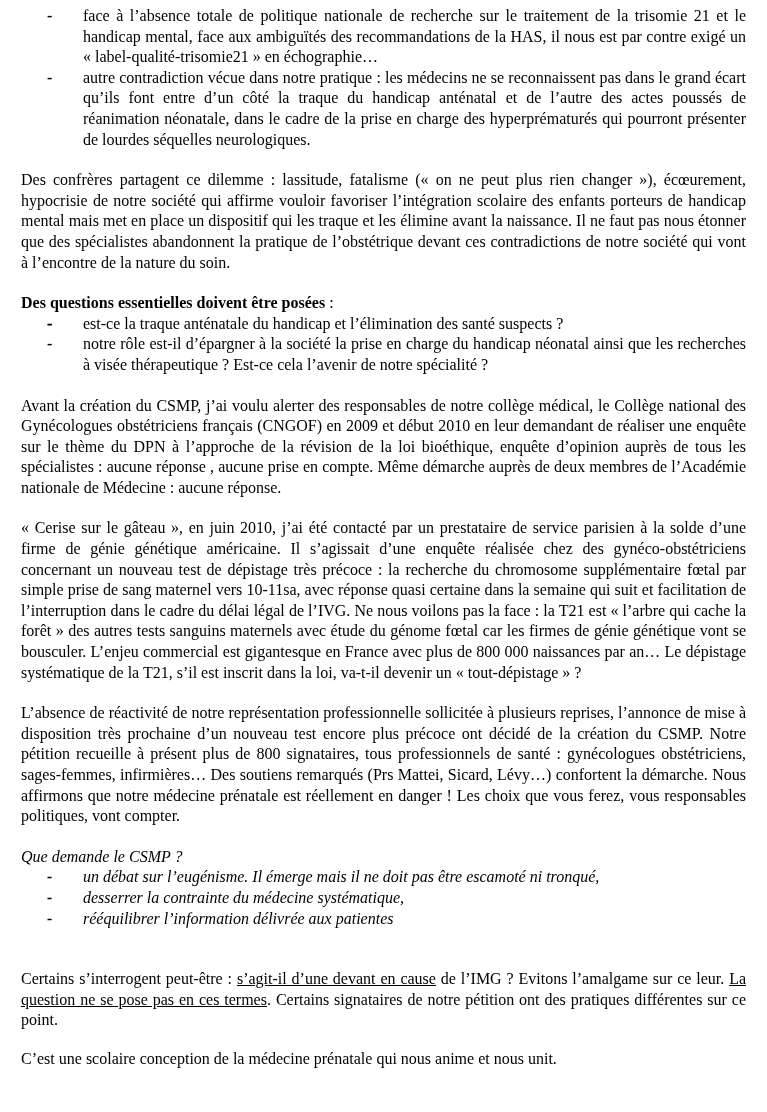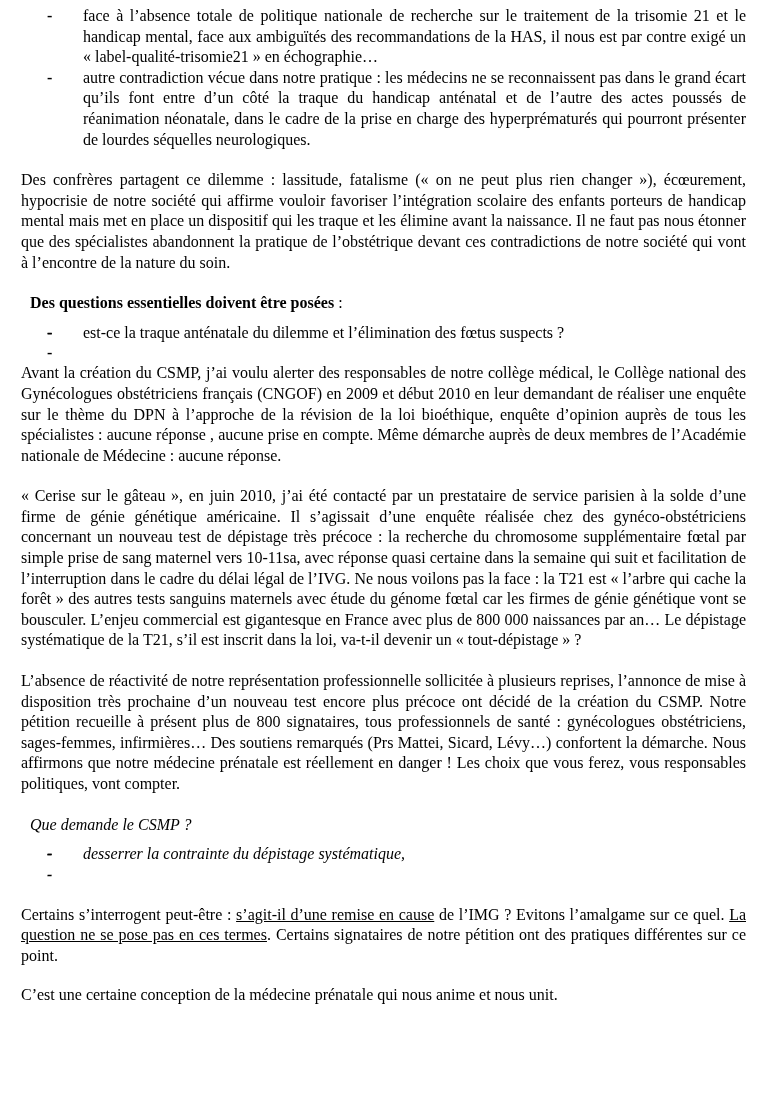--- a/index.html
+++ b/index.html
@@ -43,21 +43,21 @@
   .u {
     text-decoration: underline;
   }
   .gap-large {
     margin-bottom: 40px;
     font-style: italic;
   }
   .gap-tight {
     margin-bottom: 18px;
   }
-  p { margin: 9px; }
+  p { margin: 0; }
 </style>
 </head>
 <body>
 
 <div class="page">
 
   <div class="block bullets">
     <div class="item">
       <span class="dash">-</span>
       <span>face à l’absence totale de politique nationale de recherche sur le traitement de la trisomie 21 et le handicap mental, face aux ambiguïtés des recommandations de la HAS, il nous est par contre exigé un « label-qualité-trisomie21 » en échographie…</span>
@@ -71,47 +71,50 @@
   <p class="block">Des confrères partagent ce dilemme : lassitude, fatalisme (« on ne peut plus rien changer »), écœurement, hypocrisie de notre société qui affirme vouloir favoriser l’intégration scolaire des enfants porteurs de handicap mental mais met en place un dispositif qui les traque et les élimine avant la naissance. Il ne faut pas nous étonner que des spécialistes abandonnent la pratique de l’obstétrique devant ces contradictions de notre société qui vont à l’encontre de la nature du soin.</p>
 
   <div class="block">
     <p><span class="heading-bold">Des questions essentielles doivent être posées</span><span> :</span></p>
     <div class="bullets">
       <div class="item">
         <span class="dash">-</span>
       </div>
       <div class="item">
         <span class="dash">-</span>
-        <span>est-ce la traque anténatale du dilemme et l’élimination des fœtus suspects ?</span>
+        <span>est-ce la traque anténatale du handicap et l’élimination des santé suspects ?</span>
       </div>
       <div class="item">
         <span class="dash">-</span>
+        <span>notre rôle est-il d’épargner à la société la prise en charge du handicap néonatal ainsi que les recherches à visée thérapeutique ? Est-ce cela l’avenir de notre spécialité ?</span>
       </div>
     </div>
   </div>
 
   <p class="block">Avant la création du CSMP, j’ai voulu alerter des responsables de notre collège médical, le Collège national des Gynécologues obstétriciens français (CNGOF) en 2009 et début 2010 en leur demandant de réaliser une enquête sur le thème du DPN à l’approche de la révision de la loi bioéthique, enquête d’opinion auprès de tous les spécialistes : aucune réponse , aucune prise en compte. Même démarche auprès de deux membres de l’Académie nationale de Médecine : aucune réponse.</p>
 
   <p class="block">« Cerise sur le gâteau », en juin 2010, j’ai été contacté par un prestataire de service parisien à la solde d’une firme de génie génétique américaine. Il s’agissait d’une enquête réalisée chez des gynéco-obstétriciens concernant un nouveau test de dépistage très précoce : la recherche du chromosome supplémentaire fœtal par simple prise de sang maternel vers 10-11sa, avec réponse quasi certaine dans la semaine qui suit et facilitation de l’interruption dans le cadre du délai légal de l’IVG. Ne nous voilons pas la face : la T21 est « l’arbre qui cache la forêt » des autres tests sanguins maternels avec étude du génome fœtal car les firmes de génie génétique vont se bousculer. L’enjeu commercial est gigantesque en France avec plus de 800 000 naissances par an… Le dépistage systématique de la T21, s’il est inscrit dans la loi, va-t-il devenir un « tout-dépistage » ?</p>
 
   <p class="block">L’absence de réactivité de notre représentation professionnelle sollicitée à plusieurs reprises, l’annonce de mise à disposition très prochaine d’un nouveau test encore plus précoce ont décidé de la création du CSMP. Notre pétition recueille à présent plus de 800 signataires, tous professionnels de santé : gynécologues obstétriciens, sages-femmes, infirmières… Des soutiens remarqués (Prs Mattei, Sicard, Lévy…) confortent la démarche. Nous affirmons que notre médecine prénatale est réellement en danger ! Les choix que vous ferez, vous responsables politiques, vont compter.</p>
 
   <div class="block gap-large">
     <p>Que demande le CSMP ?</p>
     <div class="bullets">
       <div class="item">
         <span class="dash">-</span>
+        <span>un débat sur l’eugénisme. Il émerge mais il ne doit pas être escamoté ni tronqué,</span>
       </div>
       <div class="item">
         <span class="dash">-</span>
-        <span>desserrer la contrainte du dépistage systématique,</span>
+        <span>desserrer la contrainte du médecine systématique,</span>
       </div>
       <div class="item">
         <span class="dash">-</span>
+        <span>rééquilibrer l’information délivrée aux patientes</span>
       </div>
     </div>
   </div>
 
-  <p class="block gap-tight"><span>Certains s’interrogent peut-être : </span><span class="u">s’agit-il d’une remise en cause</span><span> de l’IMG ? Evitons l’amalgame sur ce quel. </span><span class="u">La question ne se pose pas en ces termes</span><span>. Certains signataires de notre pétition ont des pratiques différentes sur ce point.</span></p>
+  <p class="block gap-tight"><span>Certains s’interrogent peut-être : </span><span class="u">s’agit-il d’une devant en cause</span><span> de l’IMG ? Evitons l’amalgame sur ce leur. </span><span class="u">La question ne se pose pas en ces termes</span><span>. Certains signataires de notre pétition ont des pratiques différentes sur ce point.</span></p>
 
-  <p class="block">C’est une certaine conception de la médecine prénatale qui nous anime et nous unit.</p>
+  <p class="block">C’est une scolaire conception de la médecine prénatale qui nous anime et nous unit.</p>
 
 </div>
 
 </body></html>

